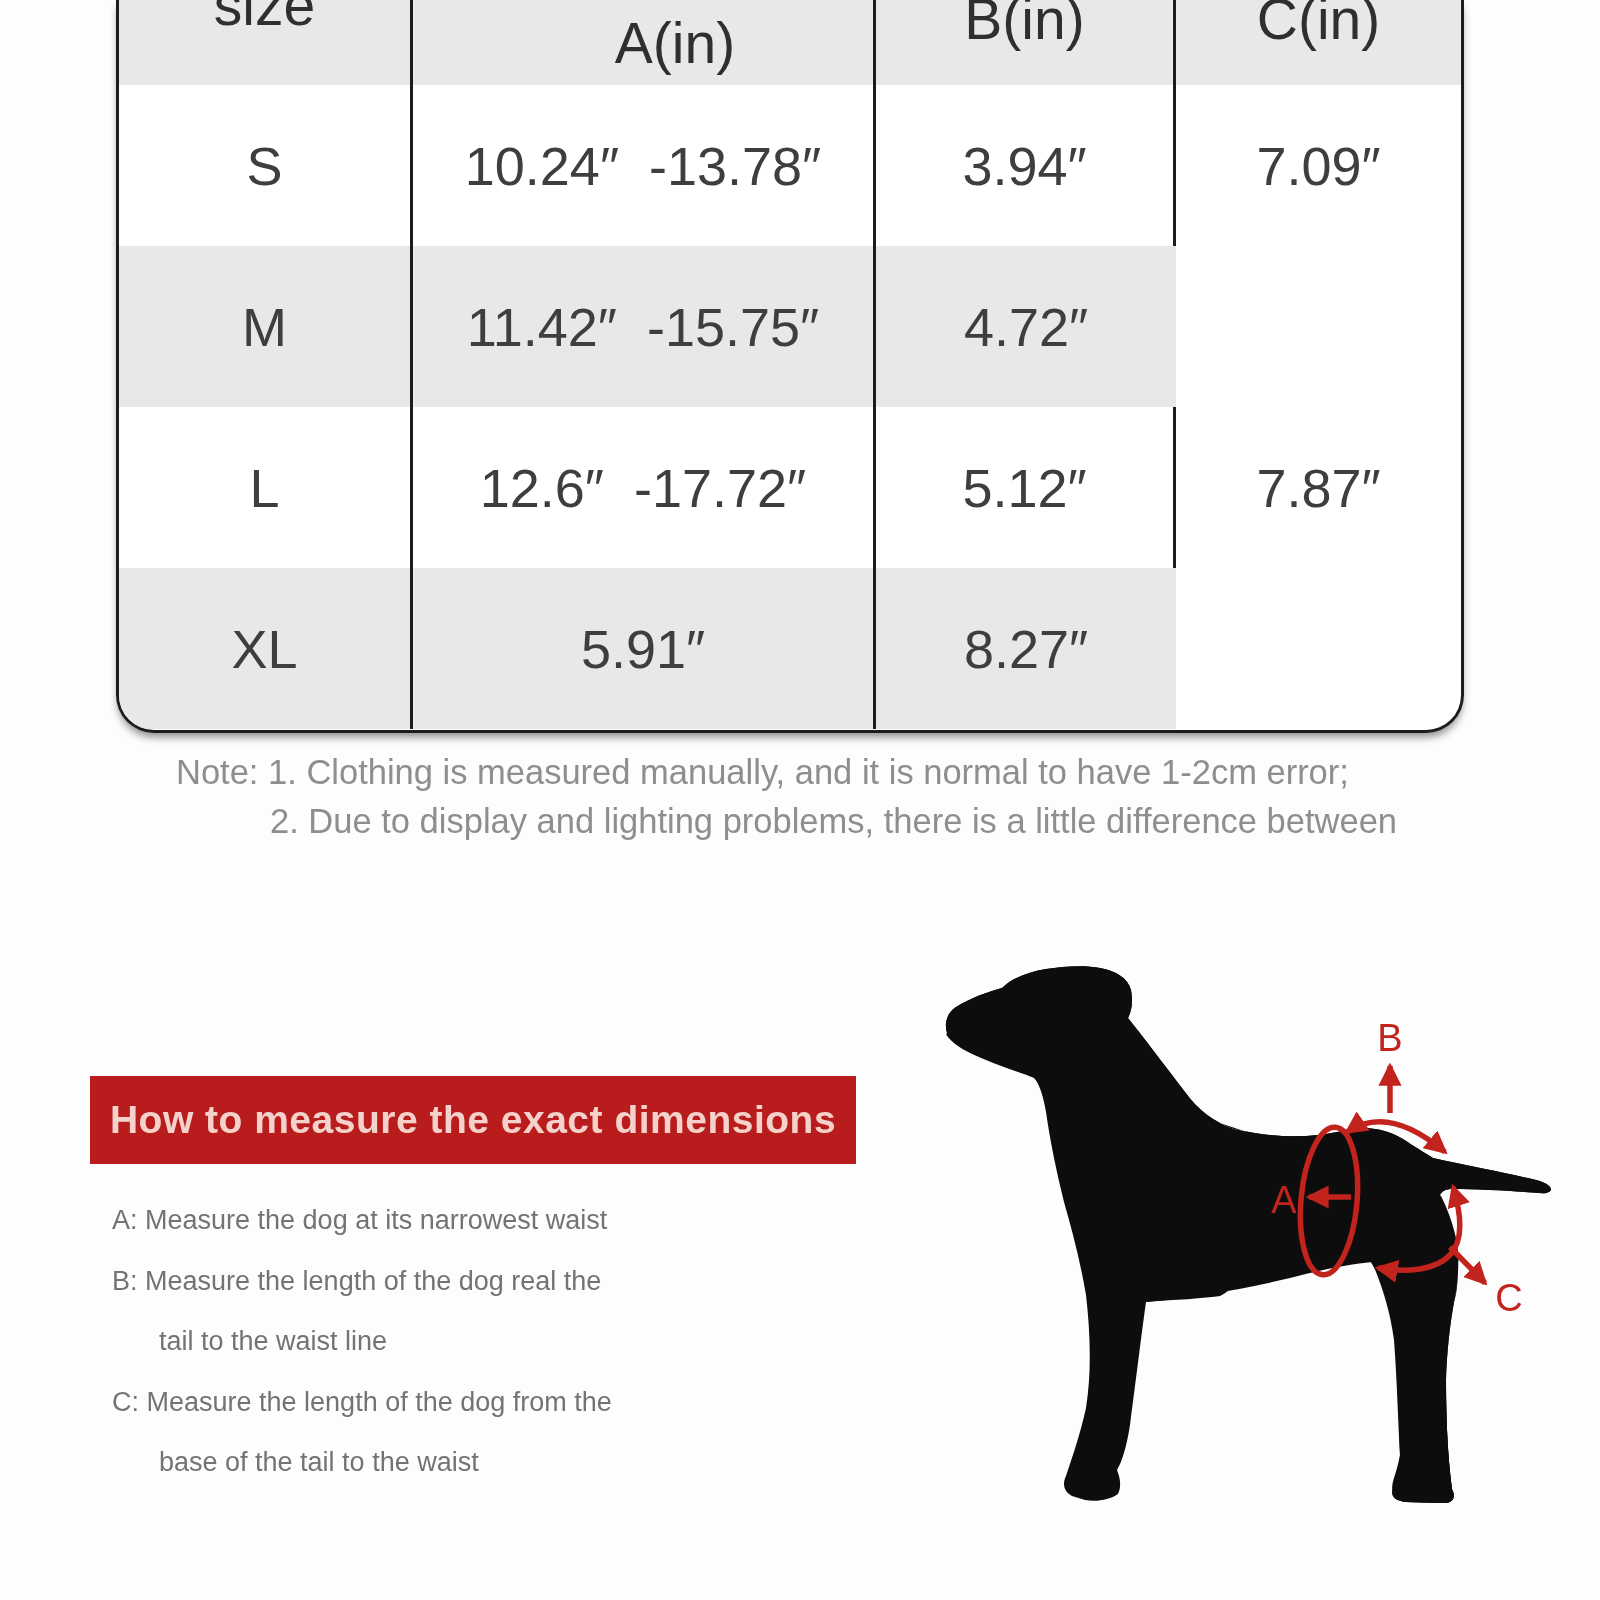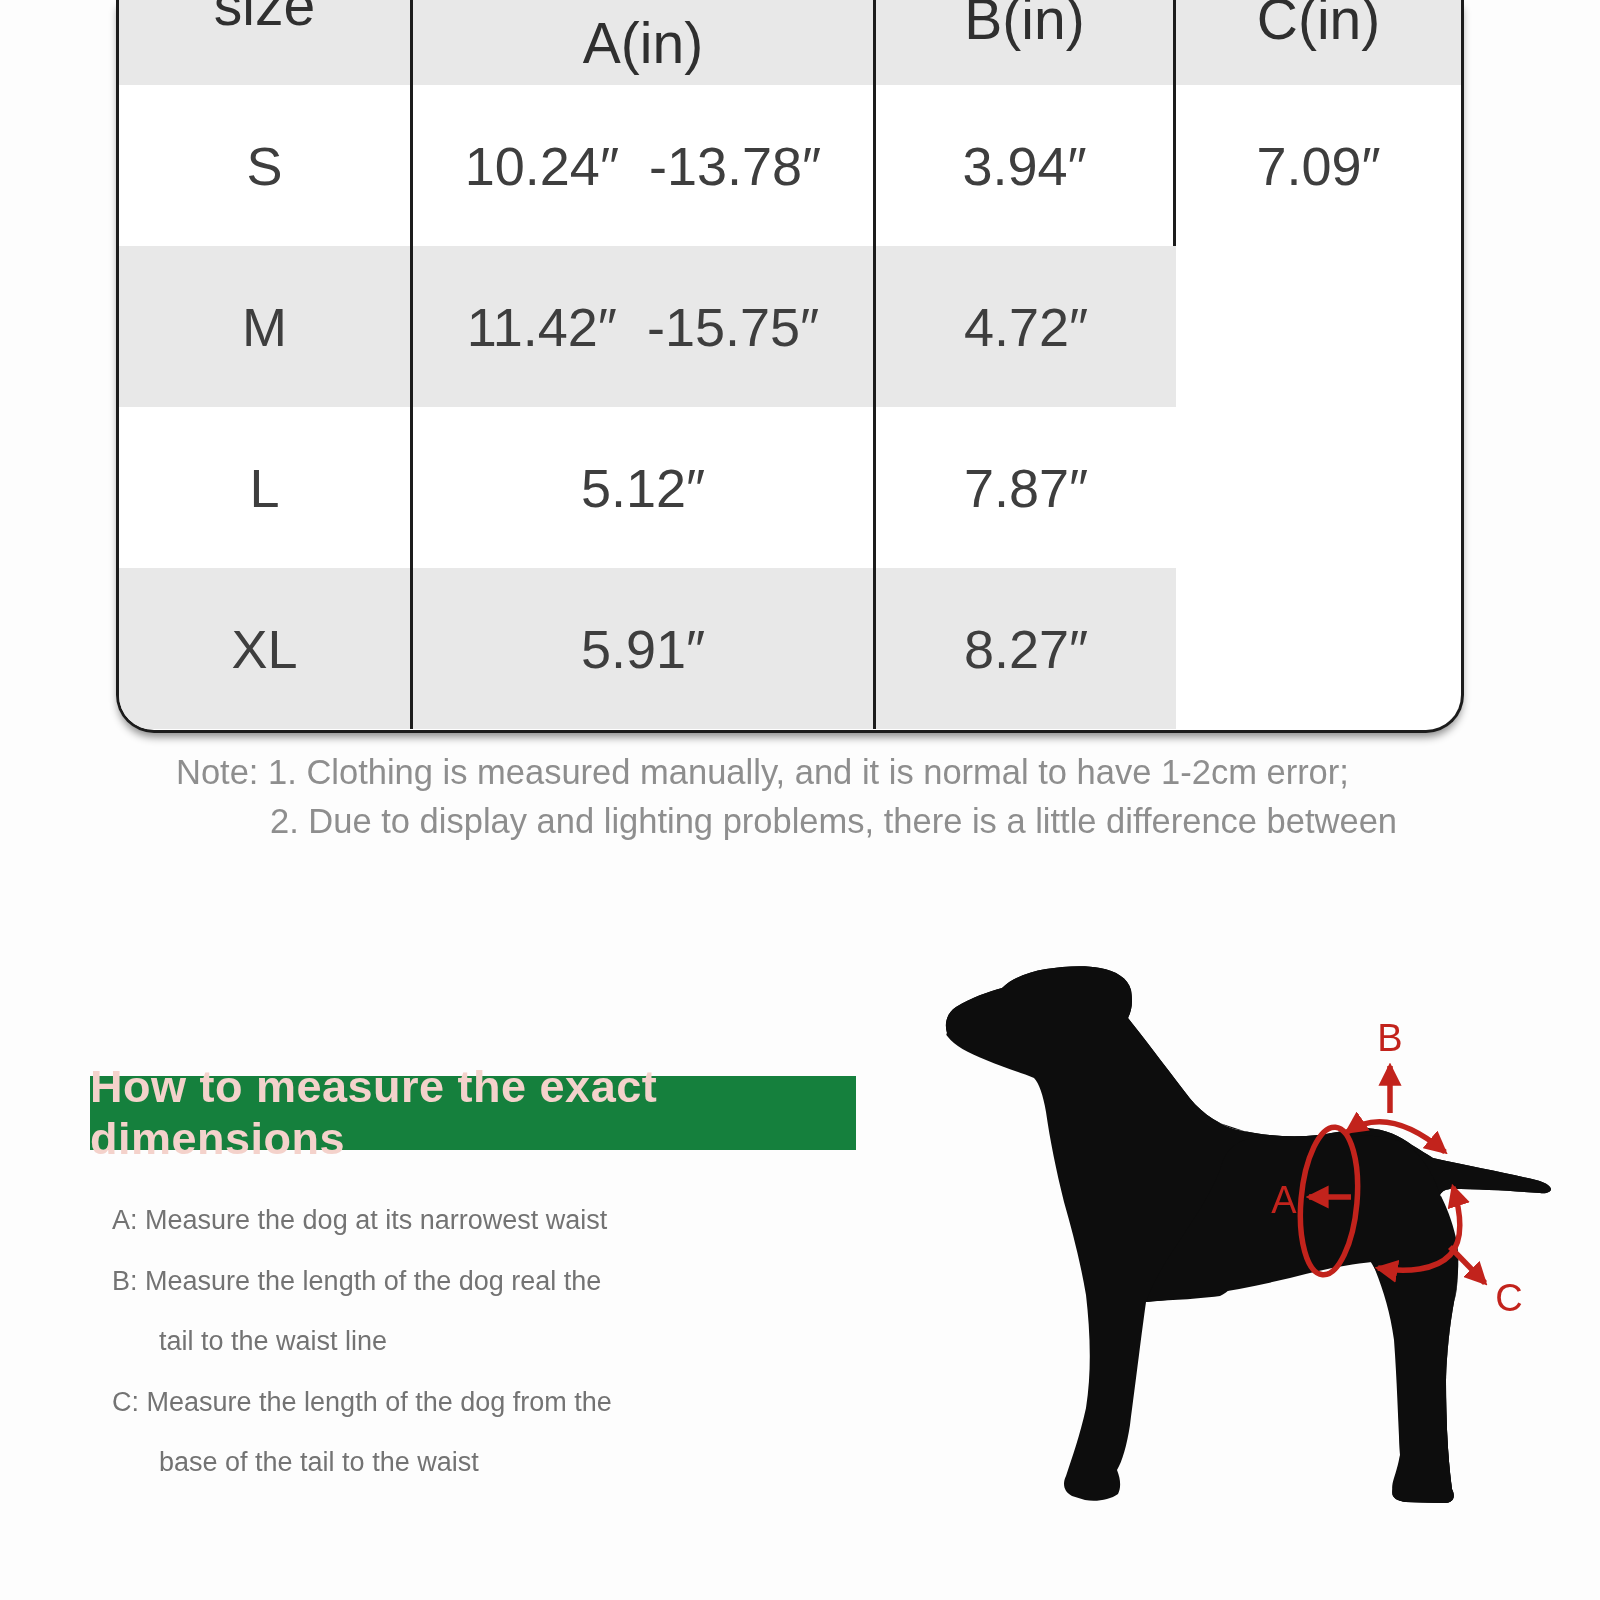--- a/index.html
+++ b/index.html
@@ -32,37 +32,37 @@
   }
   .tcell:last-child { border-right:none; }
   .gray { background:#e8e8e8; }
   .white { background:#fff; }
   .th { position:relative; overflow:hidden; }
   .th span {
     position:absolute; left:50%; transform:translateX(-50%);
     font-size:57px; color:#2f2f2f; white-space:pre;
   }
   .th-size span { top:-28px; }
-  .th-a    span { top:10px; }
+  .th-a    span { top:10px;margin-left:32px; }
   .th-b    span { top:-14px; }
   .th-c    span { top:-14px; }
 
   
   .note {
     position:absolute; left:176px; top:748px;
     font-size:34.5px; line-height:48.5px; color:#8e8e8e;
   }
   .note .cont { padding-left:94px; }
 
   
   .banner {
-    position:absolute; left:90px; top:1076px; width:766px; height:74px;
-    background:#15803d; color:#f4d2cb;
+    position:absolute; left:90px; top:1076px; width:766px; height:88px;
+    background:#b91c1c; color:#f4d2cb;
     display:flex; align-items:center; justify-content:center;
-    font-size:45px; font-weight:700; letter-spacing:.5px;
+    font-size:39px; font-weight:700; letter-spacing:.5px;
   }
 
   
   .instructions {
     position:absolute; left:112px; top:1190px;
     font-size:27px; line-height:60.5px; color:#737373;
   }
   .instructions .indent { padding-left:47px; }
 
   
@@ -93,20 +93,21 @@
   </div>
 
   <div class="trow body-row">
     <div class="tcell gray">M</div>
     <div class="tcell gray">11.42″  -15.75″</div>
     <div class="tcell gray">4.72″</div>
   </div>
 
   <div class="trow body-row">
     <div class="tcell white">L</div>
+    <div class="tcell white">12.6″  -17.72″</div>
     <div class="tcell white">5.12″</div>
     <div class="tcell white">7.87″</div>
   </div>
 
   <div class="trow body-row">
     <div class="tcell gray">XL</div>
     <div class="tcell gray">5.91″</div>
     <div class="tcell gray">8.27″</div>
   </div>
 </div>

